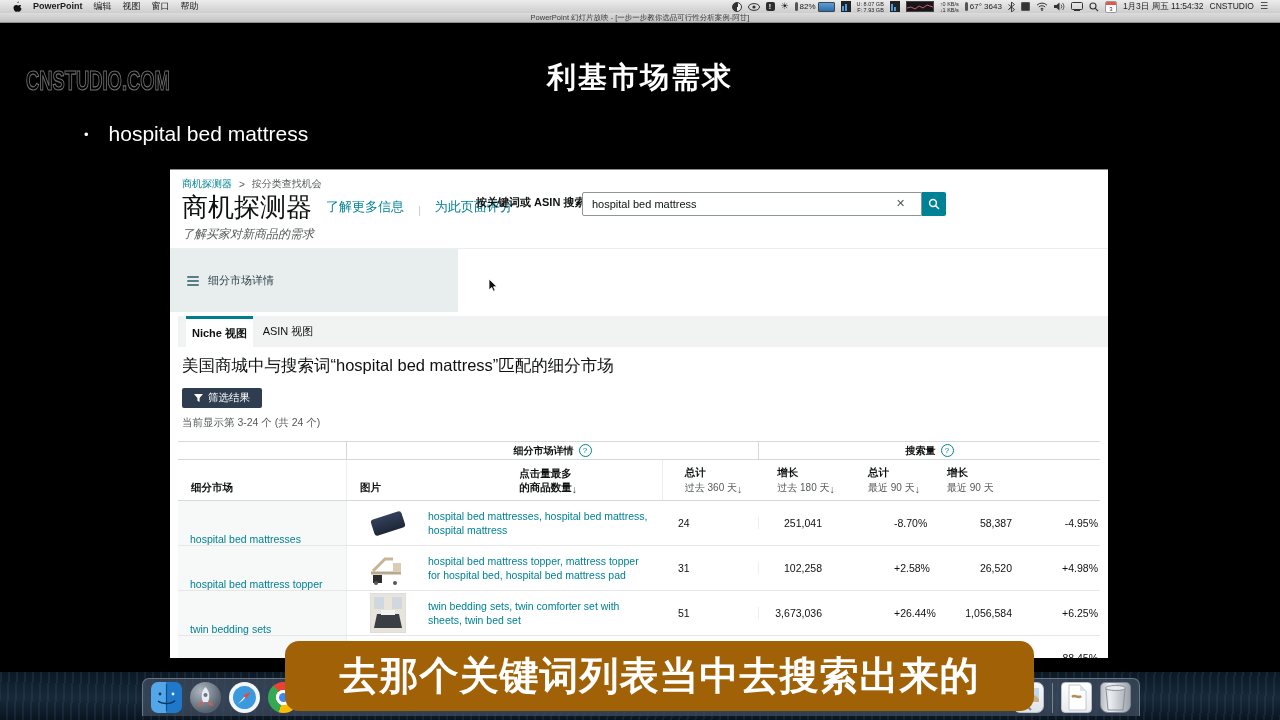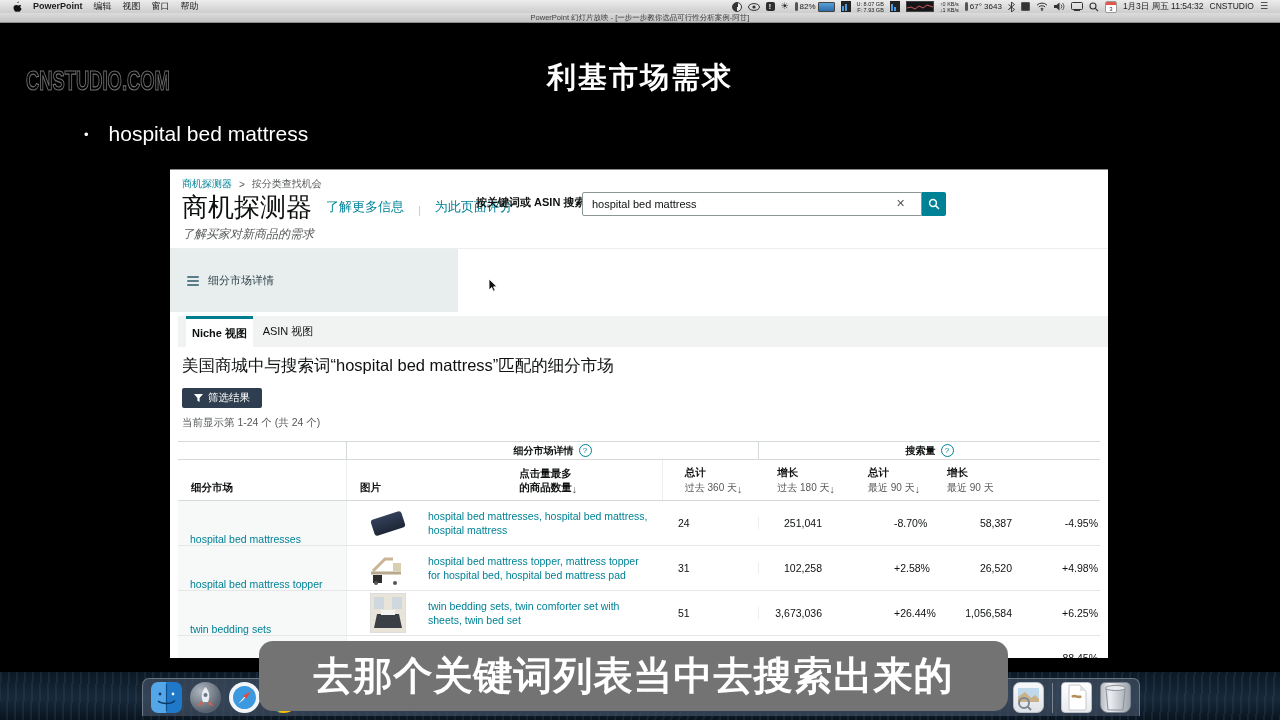--- a/index.html
+++ b/index.html
@@ -102,21 +102,21 @@
   .c-clk{padding-left:16px}
   .c-t360{text-align:right;padding-right:26px}
   .c-g180{padding-left:46px}
   .c-t90{text-align:right;padding-right:8px}
   .c-g90{text-align:right;padding-right:2px}
   
   .art-mattress{width:32px;height:17px;background:linear-gradient(#33405a,#1d2736);border-radius:3px;transform:rotate(-18deg)}
   .art-frame{width:38px;height:34px}
   .art-room{width:34px;height:38px;border:1px solid #ddd}
   
-  .caption{position:absolute;left:259px;top:641px;width:749px;height:70px;background:#737373;border-radius:14px;
+  .caption{position:absolute;left:285px;top:641px;width:749px;height:70px;background:#a16207;border-radius:14px;
     z-index:60;display:flex;align-items:center;justify-content:center}
   .caption span{color:#fff;font-size:39px;font-weight:bold;letter-spacing:1px;white-space:nowrap}
   
   .wall{position:absolute;left:0;top:672px;width:1280px;height:48px;
     background:repeating-linear-gradient(93deg,rgba(70,110,145,.16) 0 2px,transparent 2px 8px),
                linear-gradient(#0c1823,#17293a 55%,#0a141e)}
   .dock{position:absolute;left:142px;top:678px;width:998px;height:38px;z-index:55;
     background:rgba(64,78,97,.72);border:1px solid rgba(255,255,255,.28);border-bottom:none;
     border-radius:7px 7px 0 0;display:flex;align-items:center;padding:0 8px;box-sizing:border-box;gap:8px}
   .dkicon{width:31px;height:31px;border-radius:7px;position:relative;flex:0 0 auto}
@@ -285,21 +285,21 @@
     </div>
 
     <div class="resh">美国商城中与搜索词“hospital bed mattress”匹配的细分市场</div>
 
     <div class="fbtn">
       <svg width="9" height="9" viewBox="0 0 10 10">
           <path d="M0 0h10L6.2 4.4V9L3.8 7.4V4.4z" fill="#fff"></path>
         </svg>
       <span>筛选结果</span>
     </div>
-    <div class="cnt">当前显示第 1-24 个 (共 24 个)</div>
+    <div class="cnt">当前显示第 3-24 个 (共 24 个)</div>
 
     <div class="tbl">
       <div class="grow">
         <div class="gcell"></div>
         <div class="gcell b">
           <span>细分市场详情</span>
           <span class="q">?</span>
         </div>
         <div class="gcell b">
           <span>搜索量</span>

